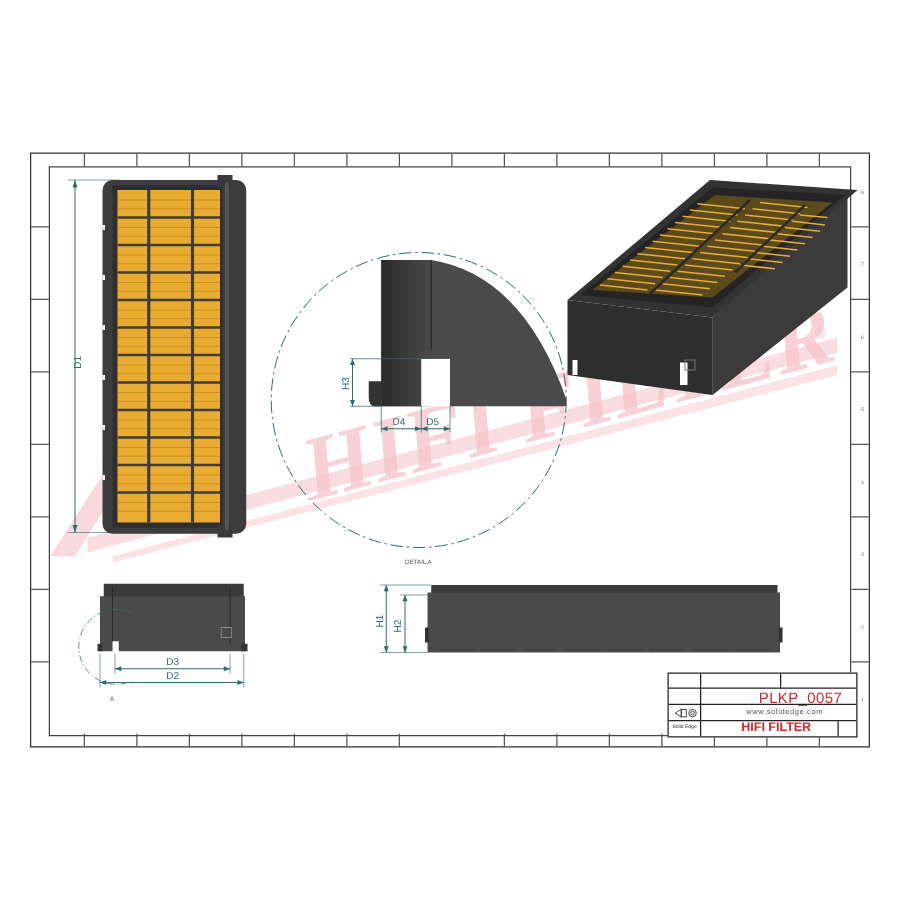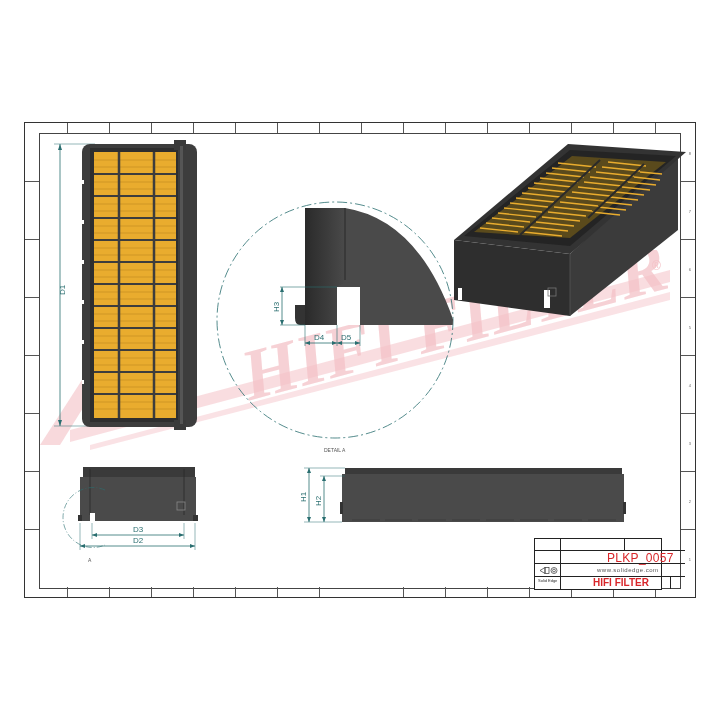--- a/index.html
+++ b/index.html
@@ -5,21 +5,21 @@
     html, body { margin: 0; padding: 0; background: #ffffff; }
     body { width: 720px; height: 720px; position: relative; overflow: hidden; font-family: "Liberation Sans", sans-serif; }
     .sheet { position: absolute; left: 24px; top: 122px; width: 672px; height: 476px; border: 1px solid #333; box-sizing: border-box; background: #fff; }
     .inner { position: absolute; left: 14px; top: 10px; width: 642px; height: 456px; border: 1px solid #444; box-sizing: border-box; }
     .tick-h { position: absolute; top: 0; width: 1px; height: 10px; background: #555; }
     .tick-hb { position: absolute; bottom: 0; width: 1px; height: 10px; background: #555; }
     .tick-v { position: absolute; left: 0; height: 1px; width: 14px; background: #555; }
     .tick-vr { position: absolute; right: 0; height: 1px; width: 14px; background: #555; }
     .zone-label { position: absolute; font-size: 4px; color: #666; }
     .watermark { position: absolute; left: 30px; top: 250px; width: 640px; height: 200px; pointer-events: none; }
-    .title-block { position: absolute; left: 534px; top: 538px; width: 128px; height: 52px; border: 1.5px solid #222; box-sizing: border-box; background: #fff; font-size: 4px; color: #333; }
+    .title-block { position: absolute; left: 534px; top: 538px; width: 152px; height: 52px; border: 1.5px solid #222; box-sizing: border-box; background: #fff; font-size: 4px; color: #333; }
     .tb-cell { position: absolute; border-right: 1px solid #222; border-bottom: 1px solid #222; box-sizing: border-box; }
     .drawing-no { position: absolute; left: 72px; top: 12px; font-size: 12px; color: #d8262a; letter-spacing: 0.3px; }
     .website { position: absolute; left: 62px; top: 28px; font-size: 6px; color: #555; letter-spacing: 0.5px; }
     .brand { position: absolute; left: 58px; top: 38px; font-size: 10px; font-weight: bold; color: #d8262a; }
     .dim-text { font-family: "Liberation Sans", sans-serif; fill: #2a6e70; font-size: 8px; }
     .detail-label { position: absolute; left: 324px; top: 447px; font-size: 5px; color: #555; }
     .detail-a { position: absolute; left: 88px; top: 557px; font-size: 5px; color: #555; }
   </style>
 </head>
 <body>

